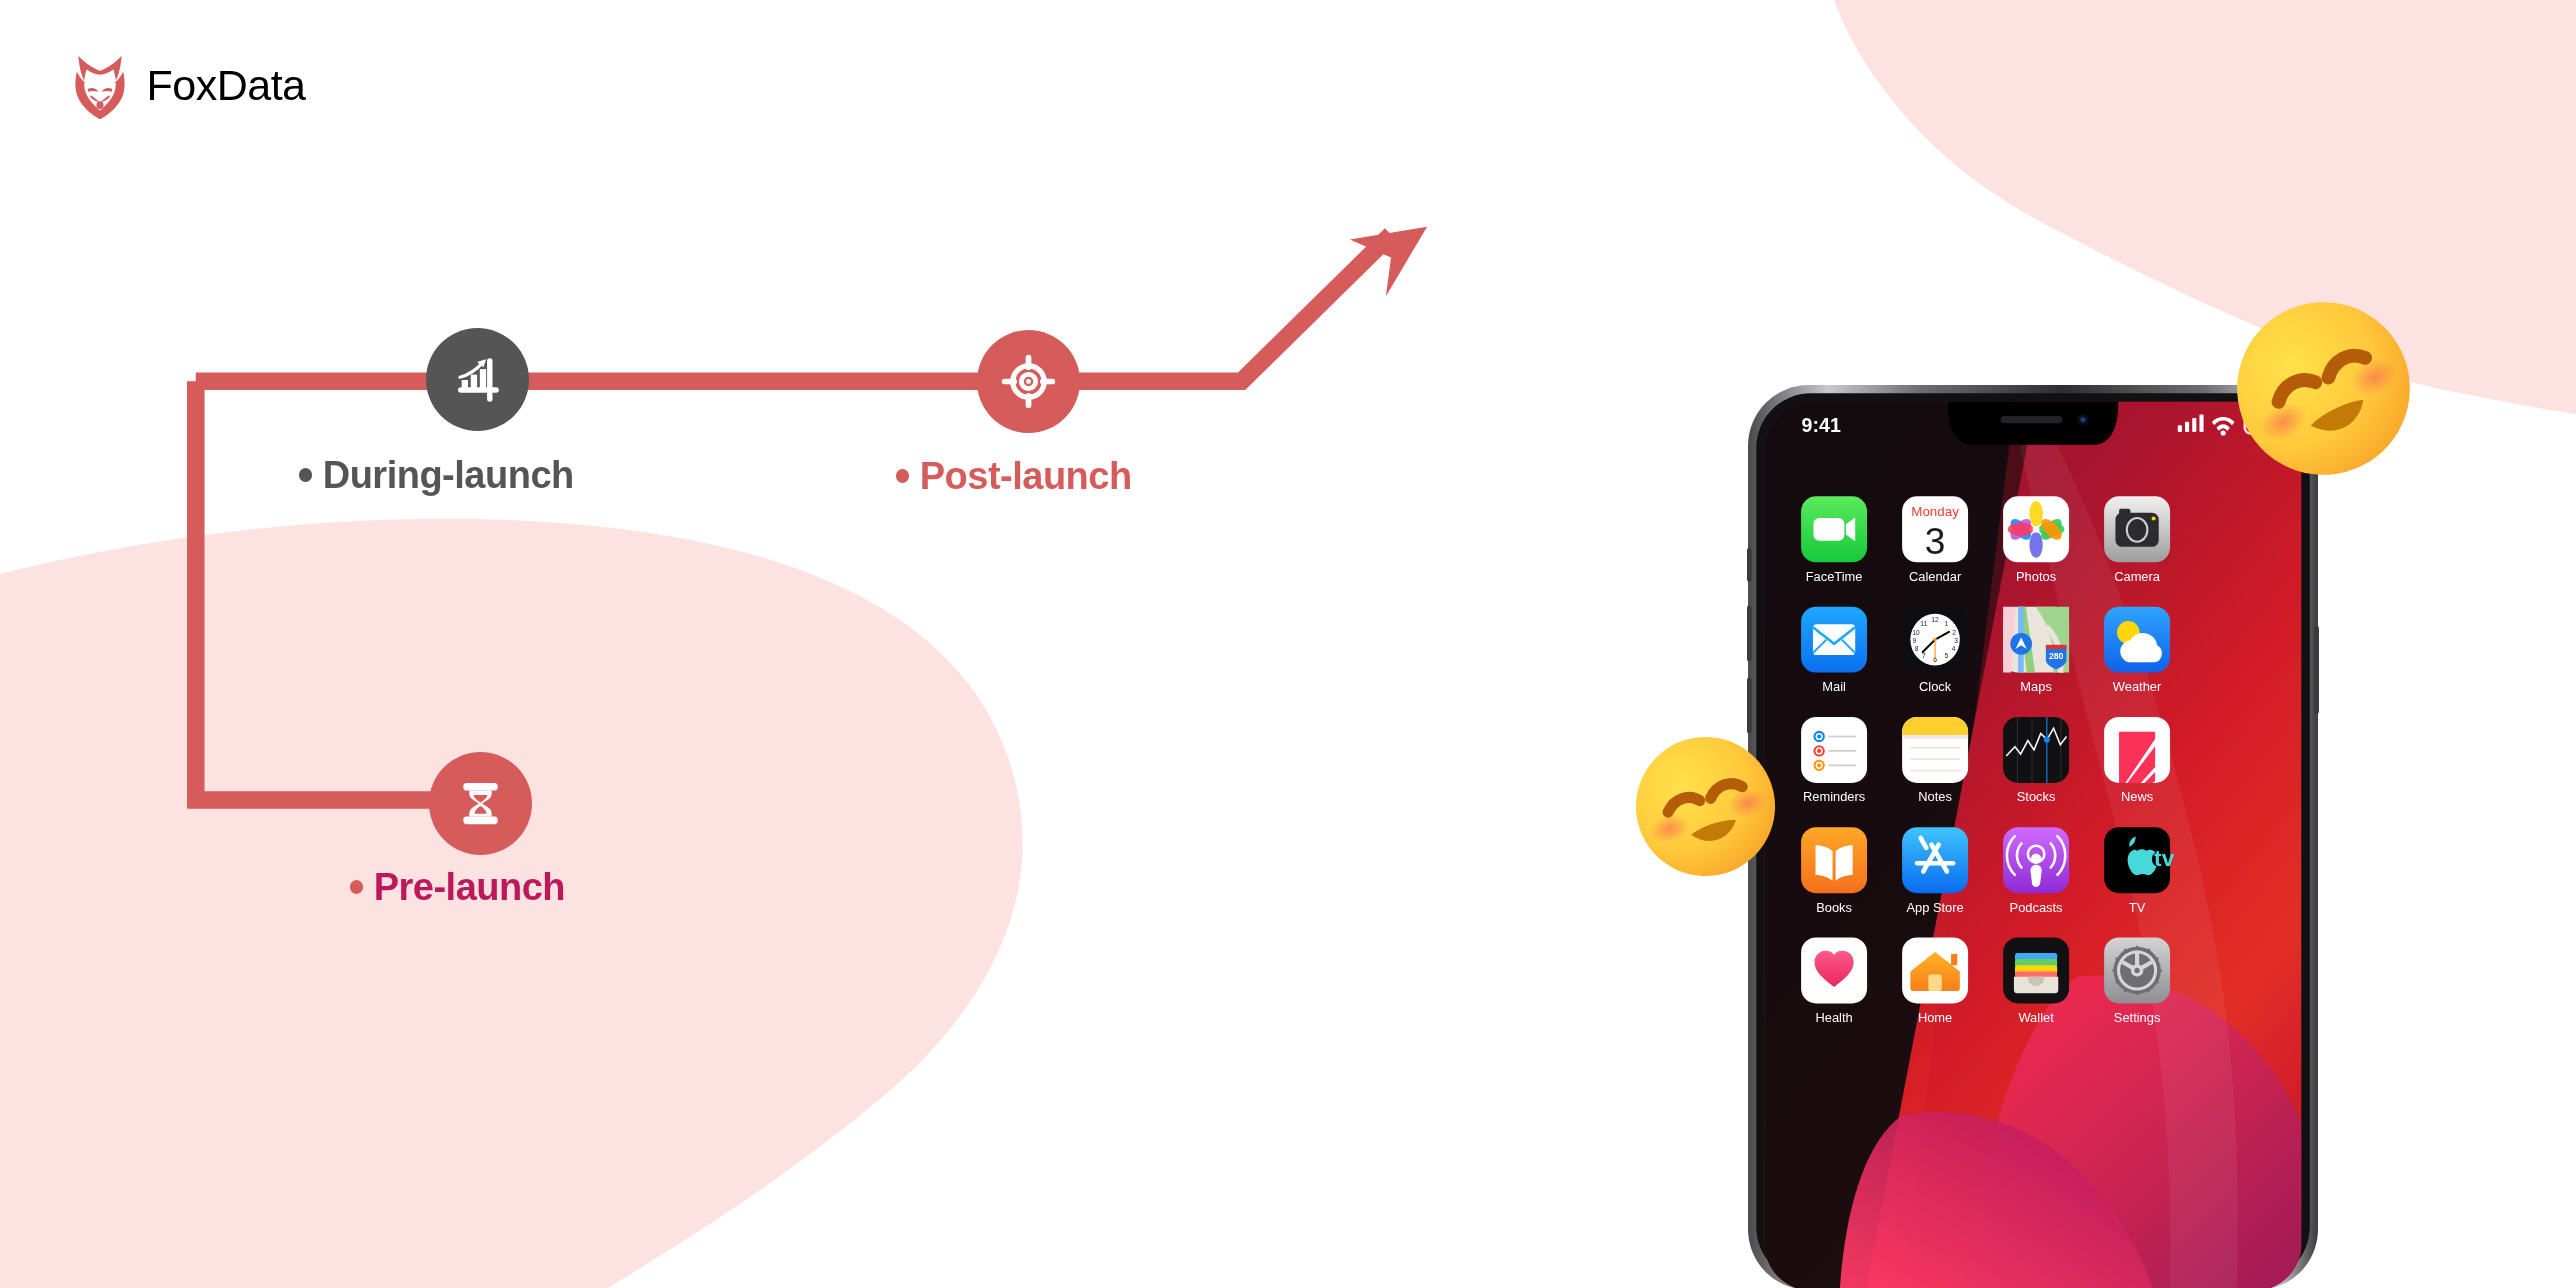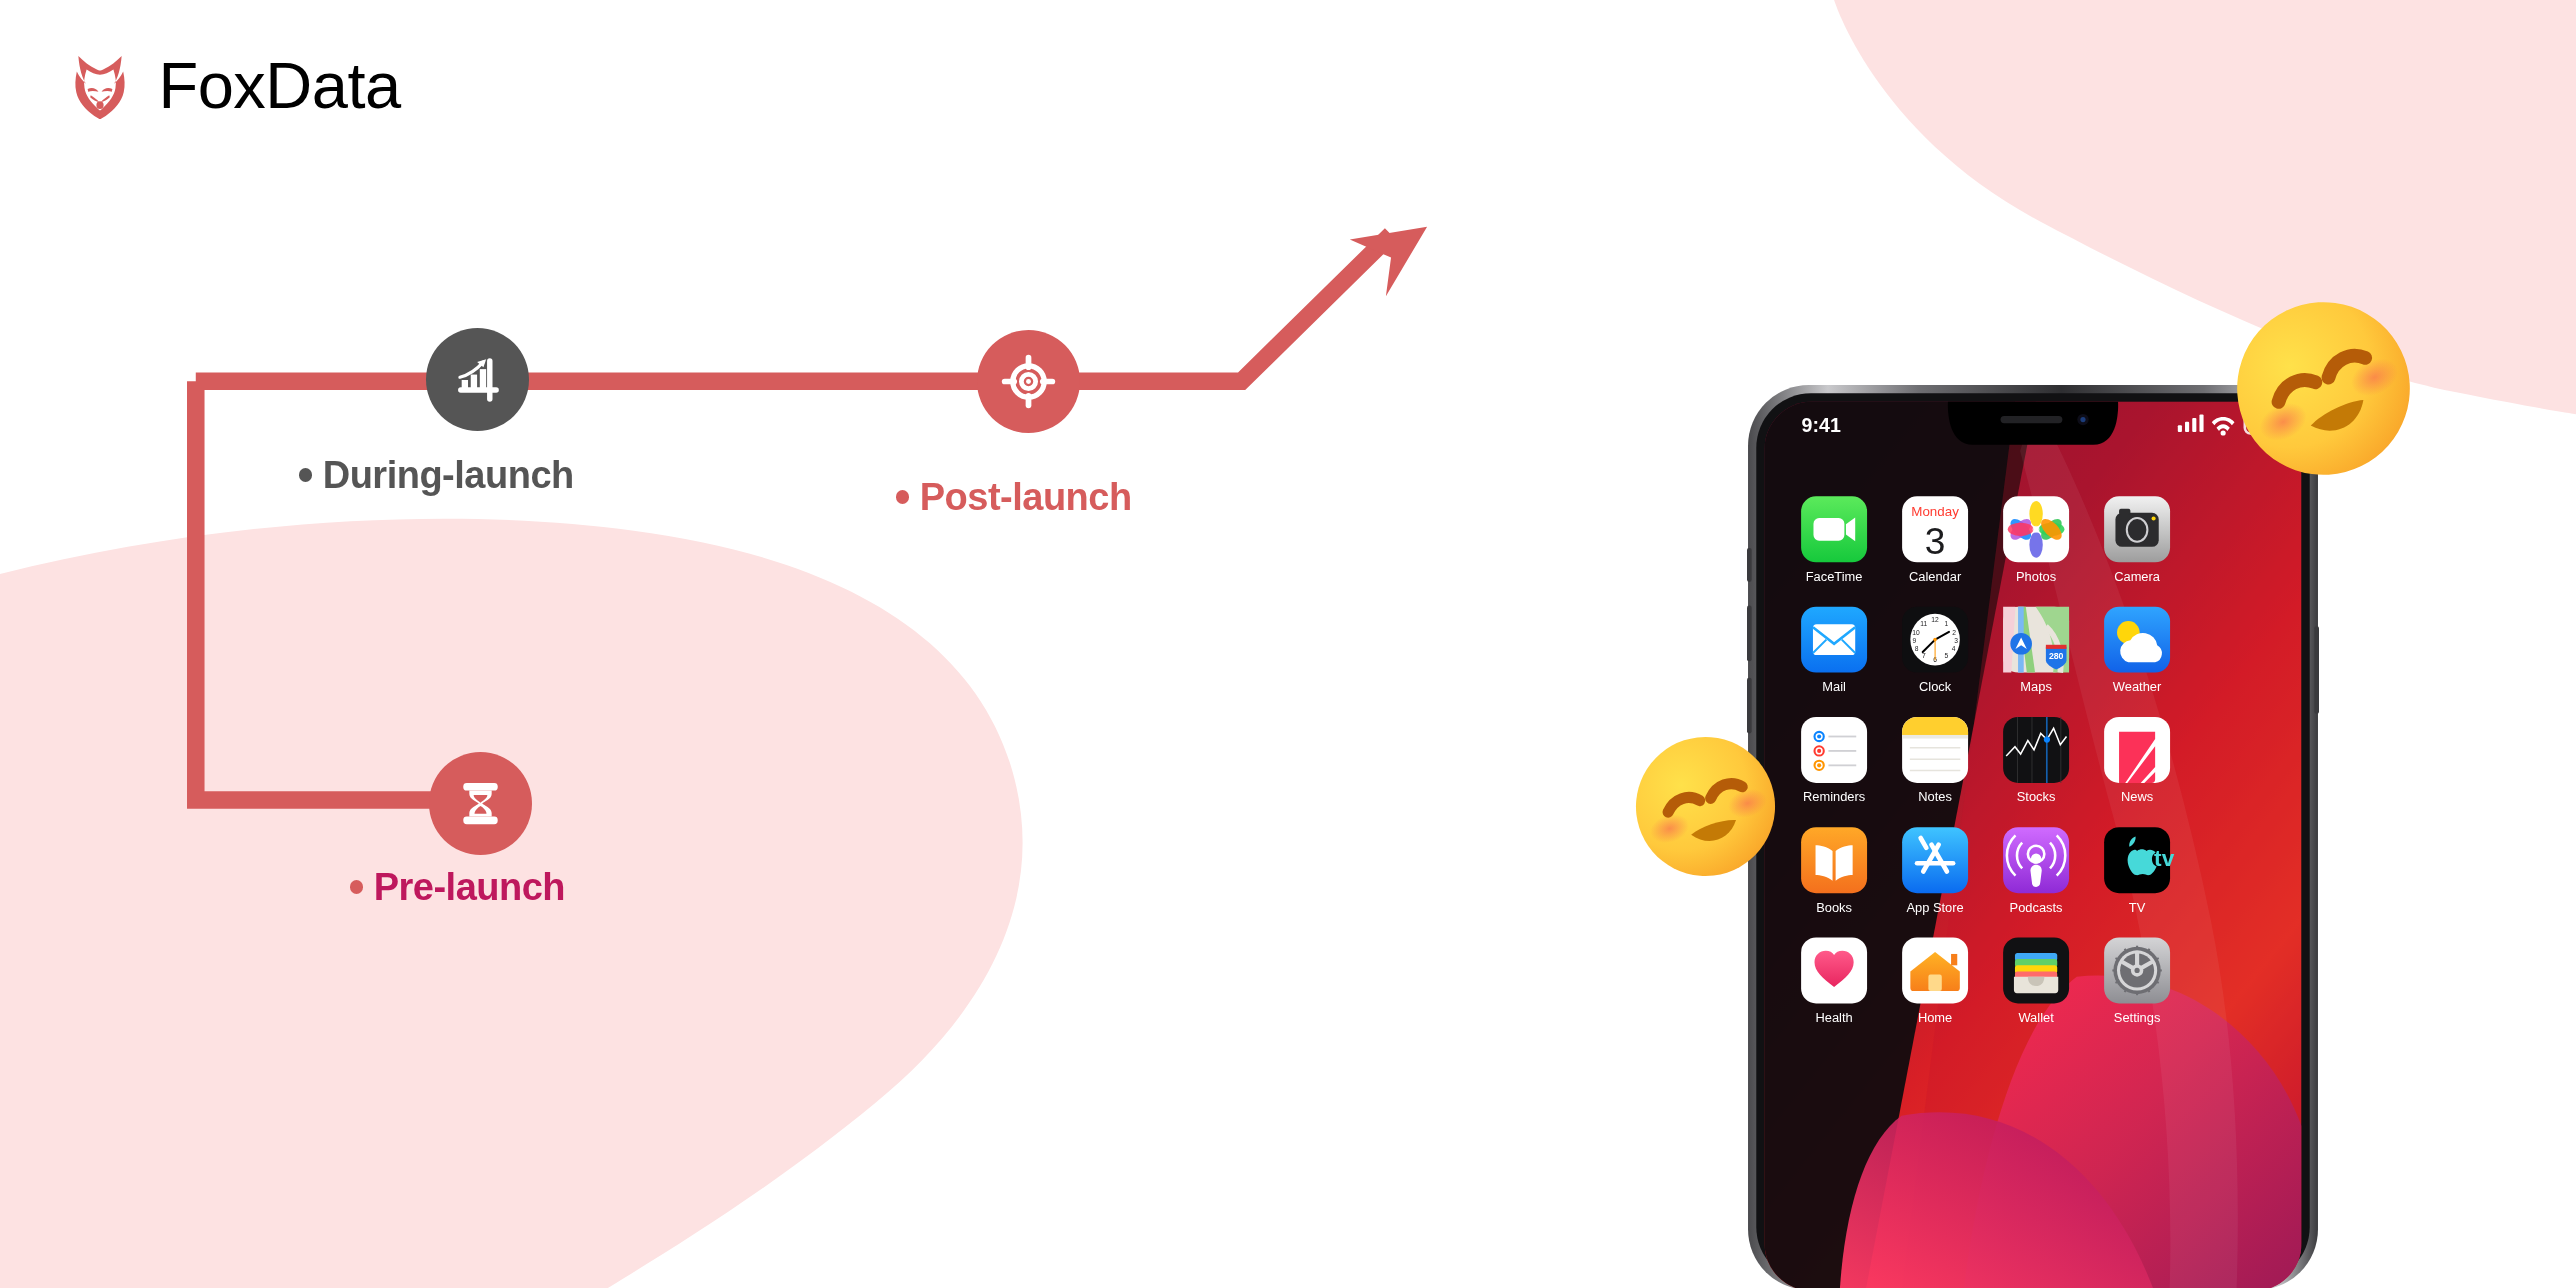--- a/index.html
+++ b/index.html
@@ -11,21 +11,21 @@
     position:relative;
   }
   #stage { position:absolute; inset:0; width:2576px; height:1288px; overflow:hidden; }
 
   
   .blob-layer { position:absolute; inset:0; z-index:0; pointer-events:none; }
 
   
   .logo { position:absolute; left:72px; top:52px; display:flex; align-items:center; gap:18.5px; z-index:6; }
   .logo-mark { width:56px; height:67px; display:block; }
-  .logo-text { font-size:65px; font-weight:400; letter-spacing:-0.5px; line-height:1;margin-left:12px; }
+  .logo-text { font-size:43px; font-weight:400; letter-spacing:-0.5px; line-height:1; }
 
   
   .timeline { position:absolute; left:0; top:0; z-index:4; }
 
   .node { position:absolute; border-radius:50%; display:flex; align-items:center; justify-content:center; z-index:5; }
   .node svg { display:block; }
 
   .label { position:absolute; display:flex; align-items:center; gap:10.3px; z-index:5; white-space:nowrap;justify-content:center; }
   .label .dot { width:13.4px; height:13.4px; border-radius:50%; flex:0 0 auto; }
   .label .txt { font-size:38px; font-weight:700; line-height:1; letter-spacing:-0.5px; }
@@ -100,21 +100,21 @@
       <rect x="4" y="29" width="16" height="6" rx="3" fill="#FFFFFF"></rect>
       <rect x="44" y="29" width="16" height="6" rx="3" fill="#FFFFFF"></rect>
     </svg>
   </div>
 
   <div class="label" style="left:299px; top:456px;">
     <span class="dot" style="background:#555555;"></span>
     <span class="txt" style="color:#555555;">During-launch</span>
   </div>
 
-  <div class="label" style="left:896px; top:478px;">
+  <div class="label" style="left:896px; top:457px;">
     <span class="dot" style="background:#D65C5C;"></span>
     <span class="txt" style="color:#D65C5C;">Post-launch</span>
   </div>
 
   <div class="label" style="left:350px; top:868px;">
     <span class="dot" style="background:#D65C5C;"></span>
     <span class="txt" style="color:#be185d;">Pre-launch</span>
   </div>
 
   <svg class="phone" style="left:1747px; top:384px; width:572px; height:907px;" viewBox="0 0 1110 1760">

